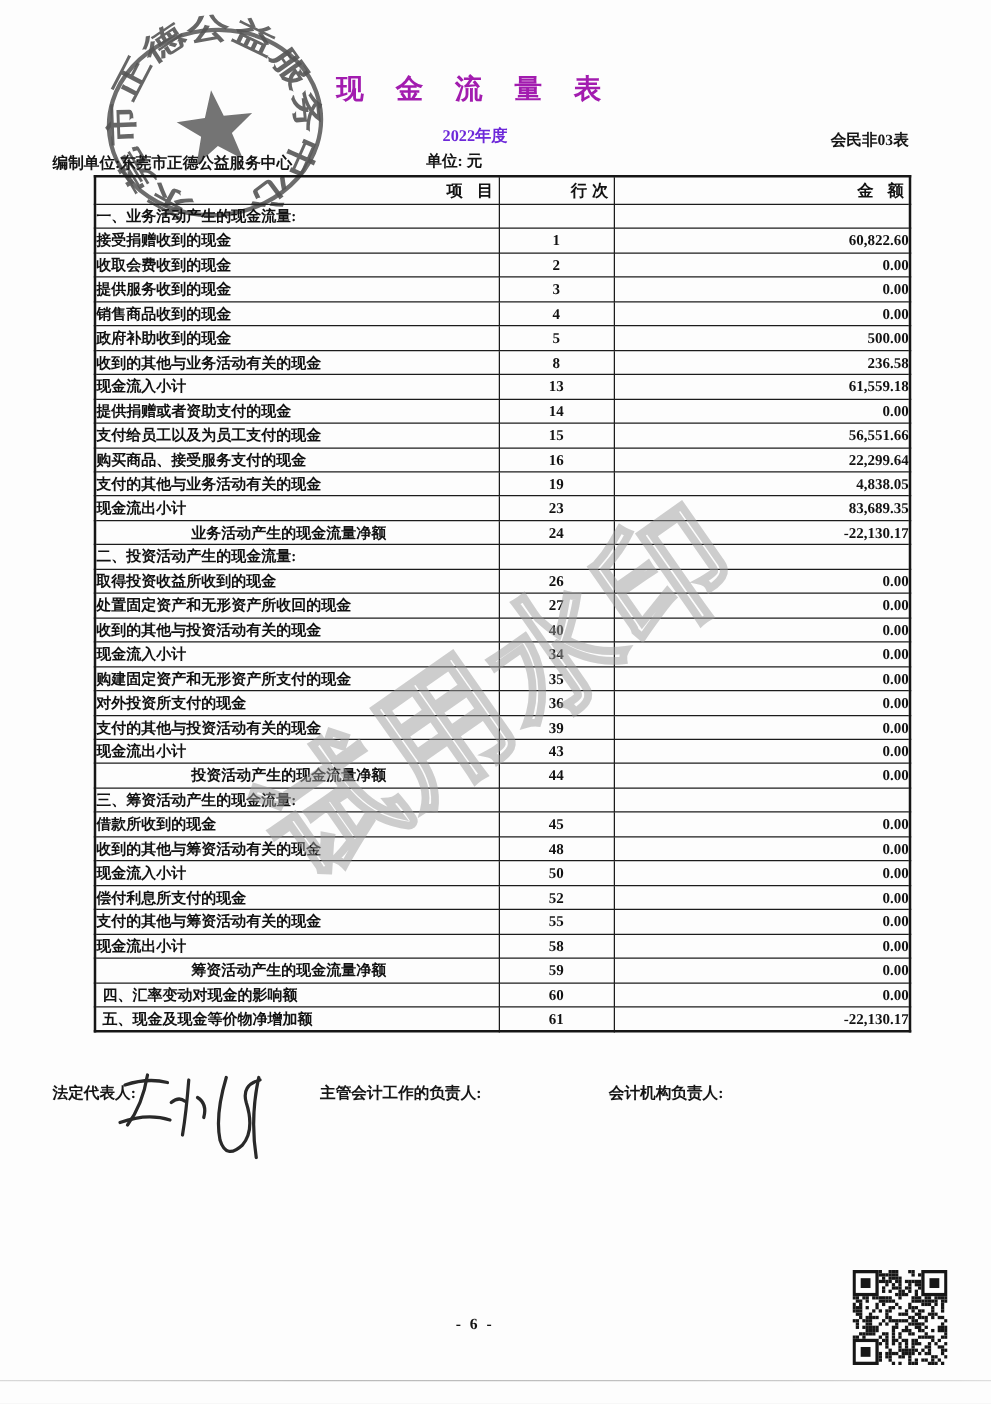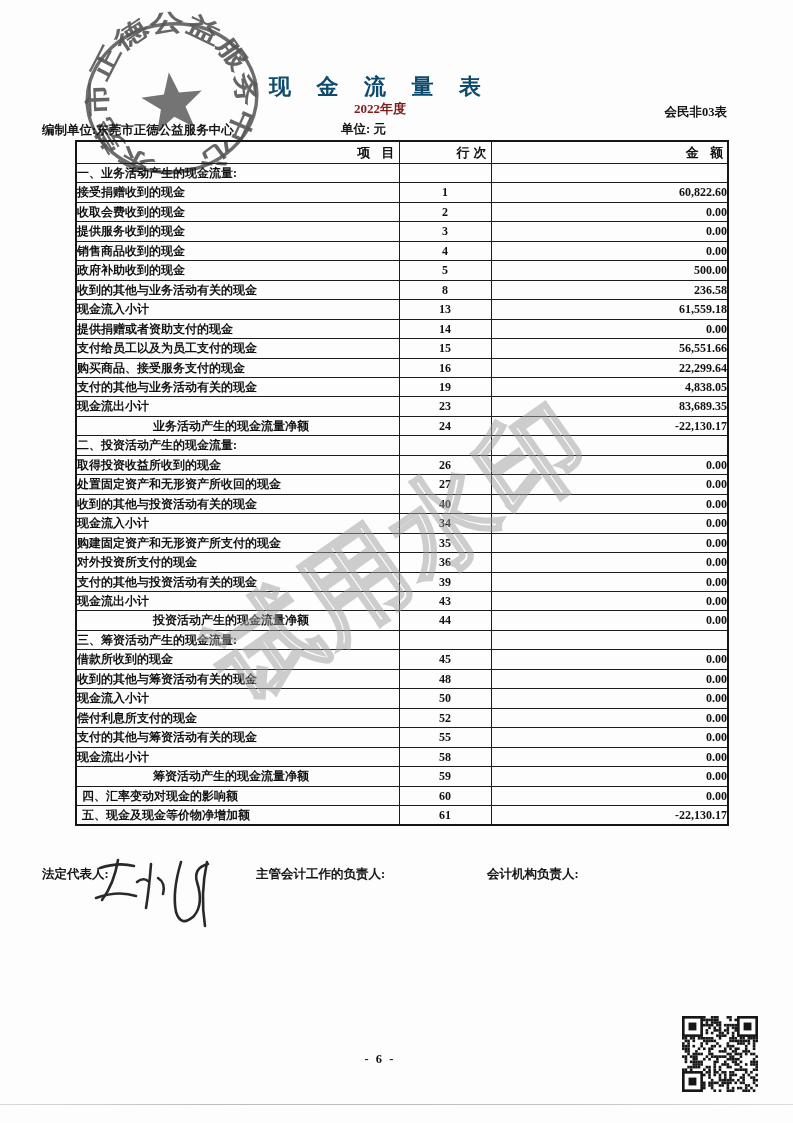--- a/index.html
+++ b/index.html
@@ -9,27 +9,27 @@
     font-family:"Liberation Serif","DejaVu Serif",serif;
     color:#151515;
     -webkit-font-smoothing:antialiased;
   }
   .page{
     position:relative;width:793px;height:1123px;
     background:#fdfdfd;overflow:hidden;
   }
   
   .doc-title{
-    position:absolute;top:72px;left:0;width:760px;
+    position:absolute;top:56px;left:0;width:760px;
     text-align:center;font-size:22px;font-weight:bold;
-    letter-spacing:10px;color:#0c4a6e;
+    letter-spacing:10px;color:#a21caf;
   }
   .doc-period{
     position:absolute;top:100px;left:0;width:760px;
-    text-align:center;font-size:13px;font-weight:bold;color:#7f1d1d;
+    text-align:center;font-size:13px;font-weight:bold;color:#6d28d9;
   }
   .form-code{
     position:absolute;top:104px;left:0;width:727px;
     text-align:right;font-size:12.5px;font-weight:bold;
   }
   .unit-label{
     position:absolute;top:121px;left:0;width:727px;
     text-align:center;font-size:12.5px;font-weight:bold;
   }
   .prepared-by{

